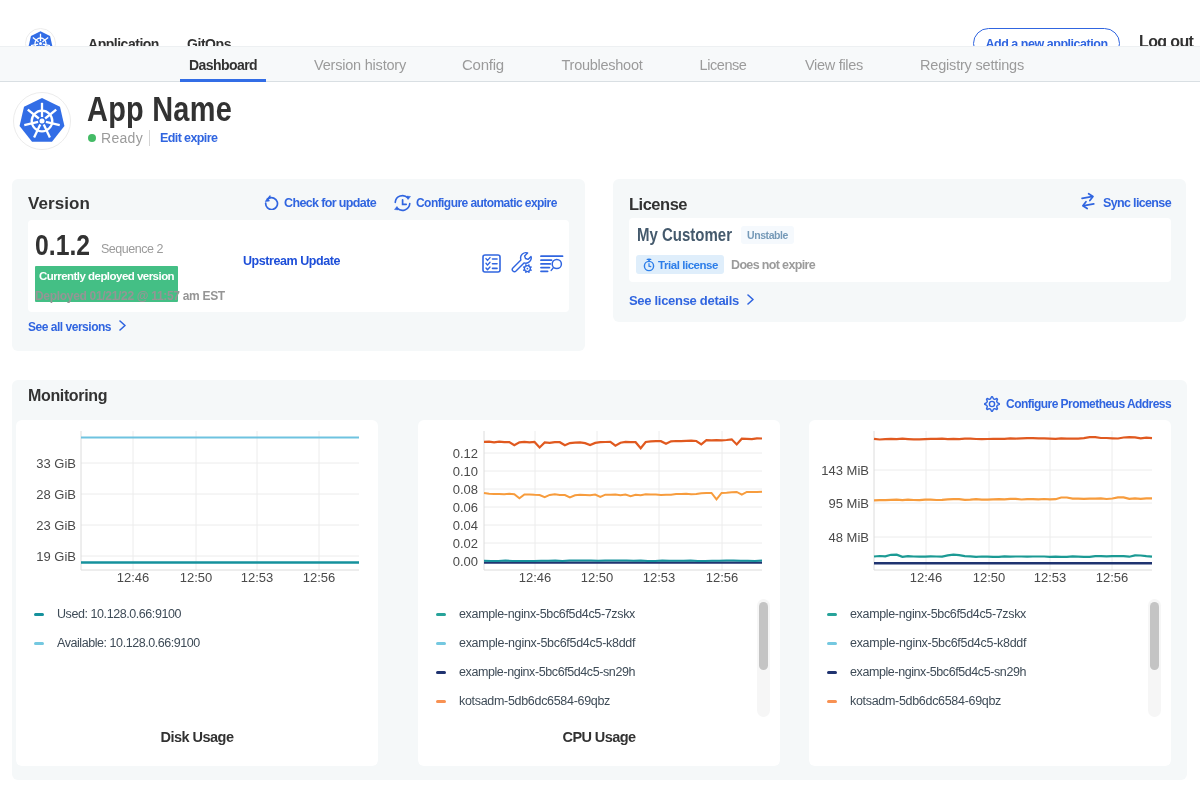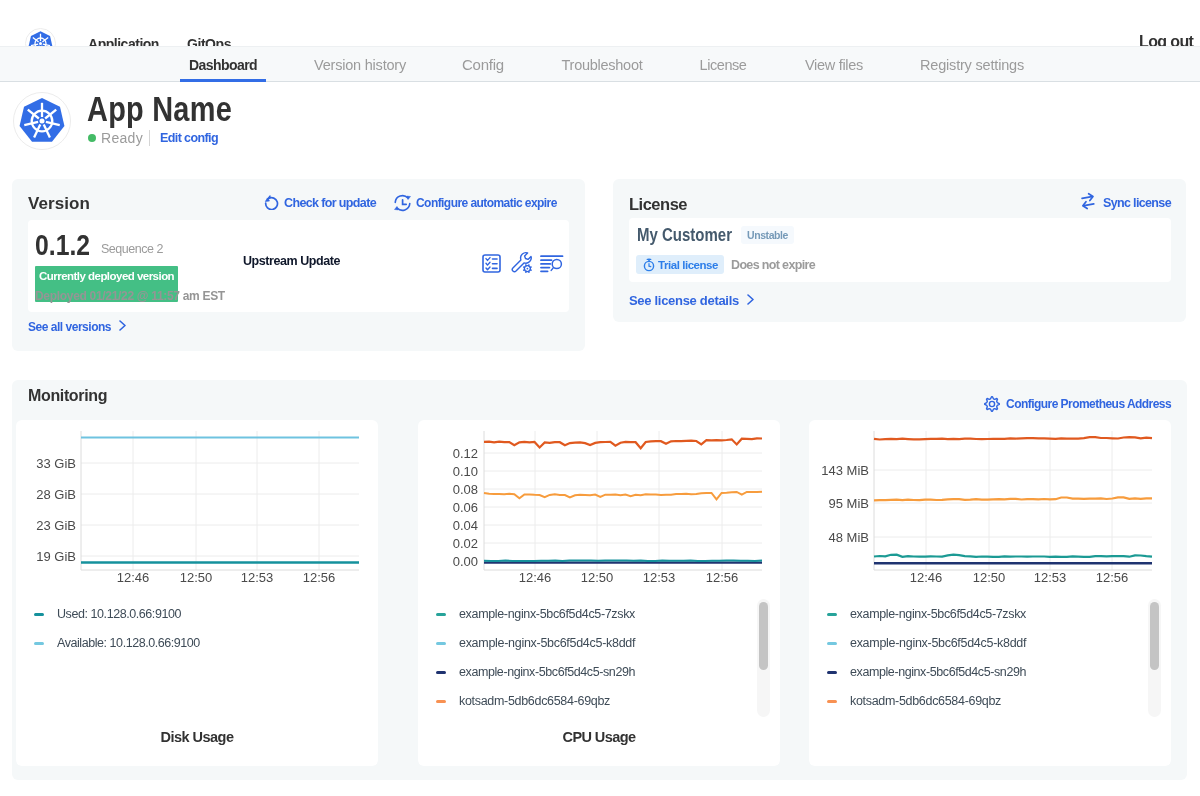--- a/index.html
+++ b/index.html
@@ -28,21 +28,21 @@
 
 .card { position:absolute; background:#f5f8f9; border-radius:6px; }
 .card-title { position:absolute; left:16px; top:16px; font-size:17px; font-weight:700; color:#323232; line-height:18px; }
 .whitebox { position:absolute; background:#fff; border-radius:4px; }
 .vercard { left:12px; top:179px; width:573px; height:172px; }
 .liccard { left:613px; top:179px; width:573px; height:143px; }
 .vernum { position:absolute; left:7px; top:11px; font-size:29px; font-weight:700; color:#323232; line-height:29px; }
 .seqtxt { position:absolute; left:73px; top:22px; font-size:13.5px; color:#9b9b9b; font-weight:400; line-height:14px; }
 .badge { position:absolute; left:7px; top:46px; height:36px; background:#44bf85; border-radius:1px; color:#fff; font-size:13px; font-weight:700; line-height:20px; padding:0 4px; }
 .deployed { position:absolute; left:7px; top:70px; font-size:13px; color:#959595; font-weight:600; line-height:13px; }
-.upstream { position:absolute; left:215px; top:34px; font-size:13.5px; color:#0f172a; font-weight:700; line-height:14px;text-align:right; }
+.upstream { position:absolute; left:215px; top:34px; font-size:13.5px; color:#1d4ed8; font-weight:700; line-height:14px;text-align:right; }
 .seelink { position:absolute; left:16px; white-space:nowrap; font-size:13.5px; font-weight:700; color:#3065e0; line-height:15px; }
 .custname { position:absolute; left:8px; top:7px; font-size:19px; font-weight:700; color:#44596c; line-height:20px; }
 .chip-unstable { position:absolute; left:112px; top:8px; background:#f5f9fd; border-radius:3px; color:#769ab8; font-size:12.5px; font-weight:600; padding:0 6px; height:18px; line-height:18px; }
 .chip-trial { position:absolute; left:7px; top:37px; background:#dfeefb; border-radius:3px; height:19px; padding:0 6px 0 22px; font-size:13px; font-weight:700; color:#2d7ee9; line-height:19px; }
 .noexpire { position:absolute; left:102px; top:40px; font-size:13.5px; color:#9b9b9b; font-weight:600; line-height:14px; }
 
 .monpanel { position:absolute; left:12px; top:380px; width:1175px; height:400px; background:#f5f8f9; border-radius:6px; }
 .mon-title { position:absolute; left:16px; top:7px; font-size:17px; font-weight:700; color:#323232; line-height:18px; }
 .chartcard { position:absolute; top:40px; width:362px; height:346px; background:#fff; border-radius:6px; }
 .legrow { position:absolute; height:13px; }
@@ -113,20 +113,21 @@
         <line x1="16.54" y1="17.66" x2="19.75" y2="24.33"></line>
         <line x1="14.46" y1="17.66" x2="11.25" y2="24.33"></line>
         <line x1="13.16" y1="16.03" x2="5.95" y2="17.68"></line>
         <line x1="13.62" y1="14.00" x2="7.84" y2="9.39"></line>
     </g>
     <circle cx="15.5" cy="15.5" r="1.5" fill="#fff"></circle>
   </svg>
   <span class="nav-tab" id="t-app" style="left:88px">Application</span>
   <span class="nav-tab" id="t-gitops" style="left:187px">GitOps</span>
   <div class="nav-underline"></div>
+  <div class="addbtn"><span id="t-addbtn">Add a new application</span></div>
   <span class="logout" id="t-logout">Log out</span>
 </div>
 
 <div class="subnav">
   <span class="sub-item active" id="t-dash" style="left:223px">Dashboard</span>
   <span class="sub-item" id="t-vh" style="left:360px">Version history</span>
   <span class="sub-item" id="t-cfg" style="left:483px">Config</span>
   <span class="sub-item" id="t-ts" style="left:602px">Troubleshoot</span>
   <span class="sub-item" id="t-lic" style="left:723px">License</span>
   <span class="sub-item" id="t-vf" style="left:834px">View files</span>
@@ -147,21 +148,21 @@
         <line x1="27.26" y1="32.60" x2="21.10" y2="45.40"></line>
         <line x1="25.10" y1="29.89" x2="11.26" y2="33.05"></line>
         <line x1="25.87" y1="26.51" x2="14.77" y2="17.65"></line>
     </g>
     <circle cx="29" cy="29" r="2.5" fill="#fff"></circle>
   </svg>
   <span class="appname" id="t-appname">App Name</span>
   <div class="ready-dot"></div>
   <span class="ready-txt" id="t-ready">Ready</span>
   <div class="divider"></div>
-  <span class="editcfg link" id="t-editcfg">Edit config</span>
+  <span class="editcfg link" id="t-editcfg">Edit expire</span>
 </div>
 
 <div class="card vercard">
   <div class="card-title" id="t-verttl">Version</div>
   <svg class="abs" style="left:251px;top:15px" width="16" height="16" viewBox="0 0 16 16">
       <g fill="none" stroke="#3065e0" stroke-width="1.7" stroke-linecap="round">
         <path d="M 5.7,4.5 A 5.9,5.9 0 1 1 2.7,9.2"></path>
         <path d="M 7.0,2.1 L 4.7,5.3" stroke-width="1.6"></path>
       </g>
       <path d="M 2.3,7.6 L 6.5,7.0 L 4.4,3.9 Z" fill="#3065e0" stroke="#3065e0" stroke-width="0.6" stroke-linejoin="round"></path>

